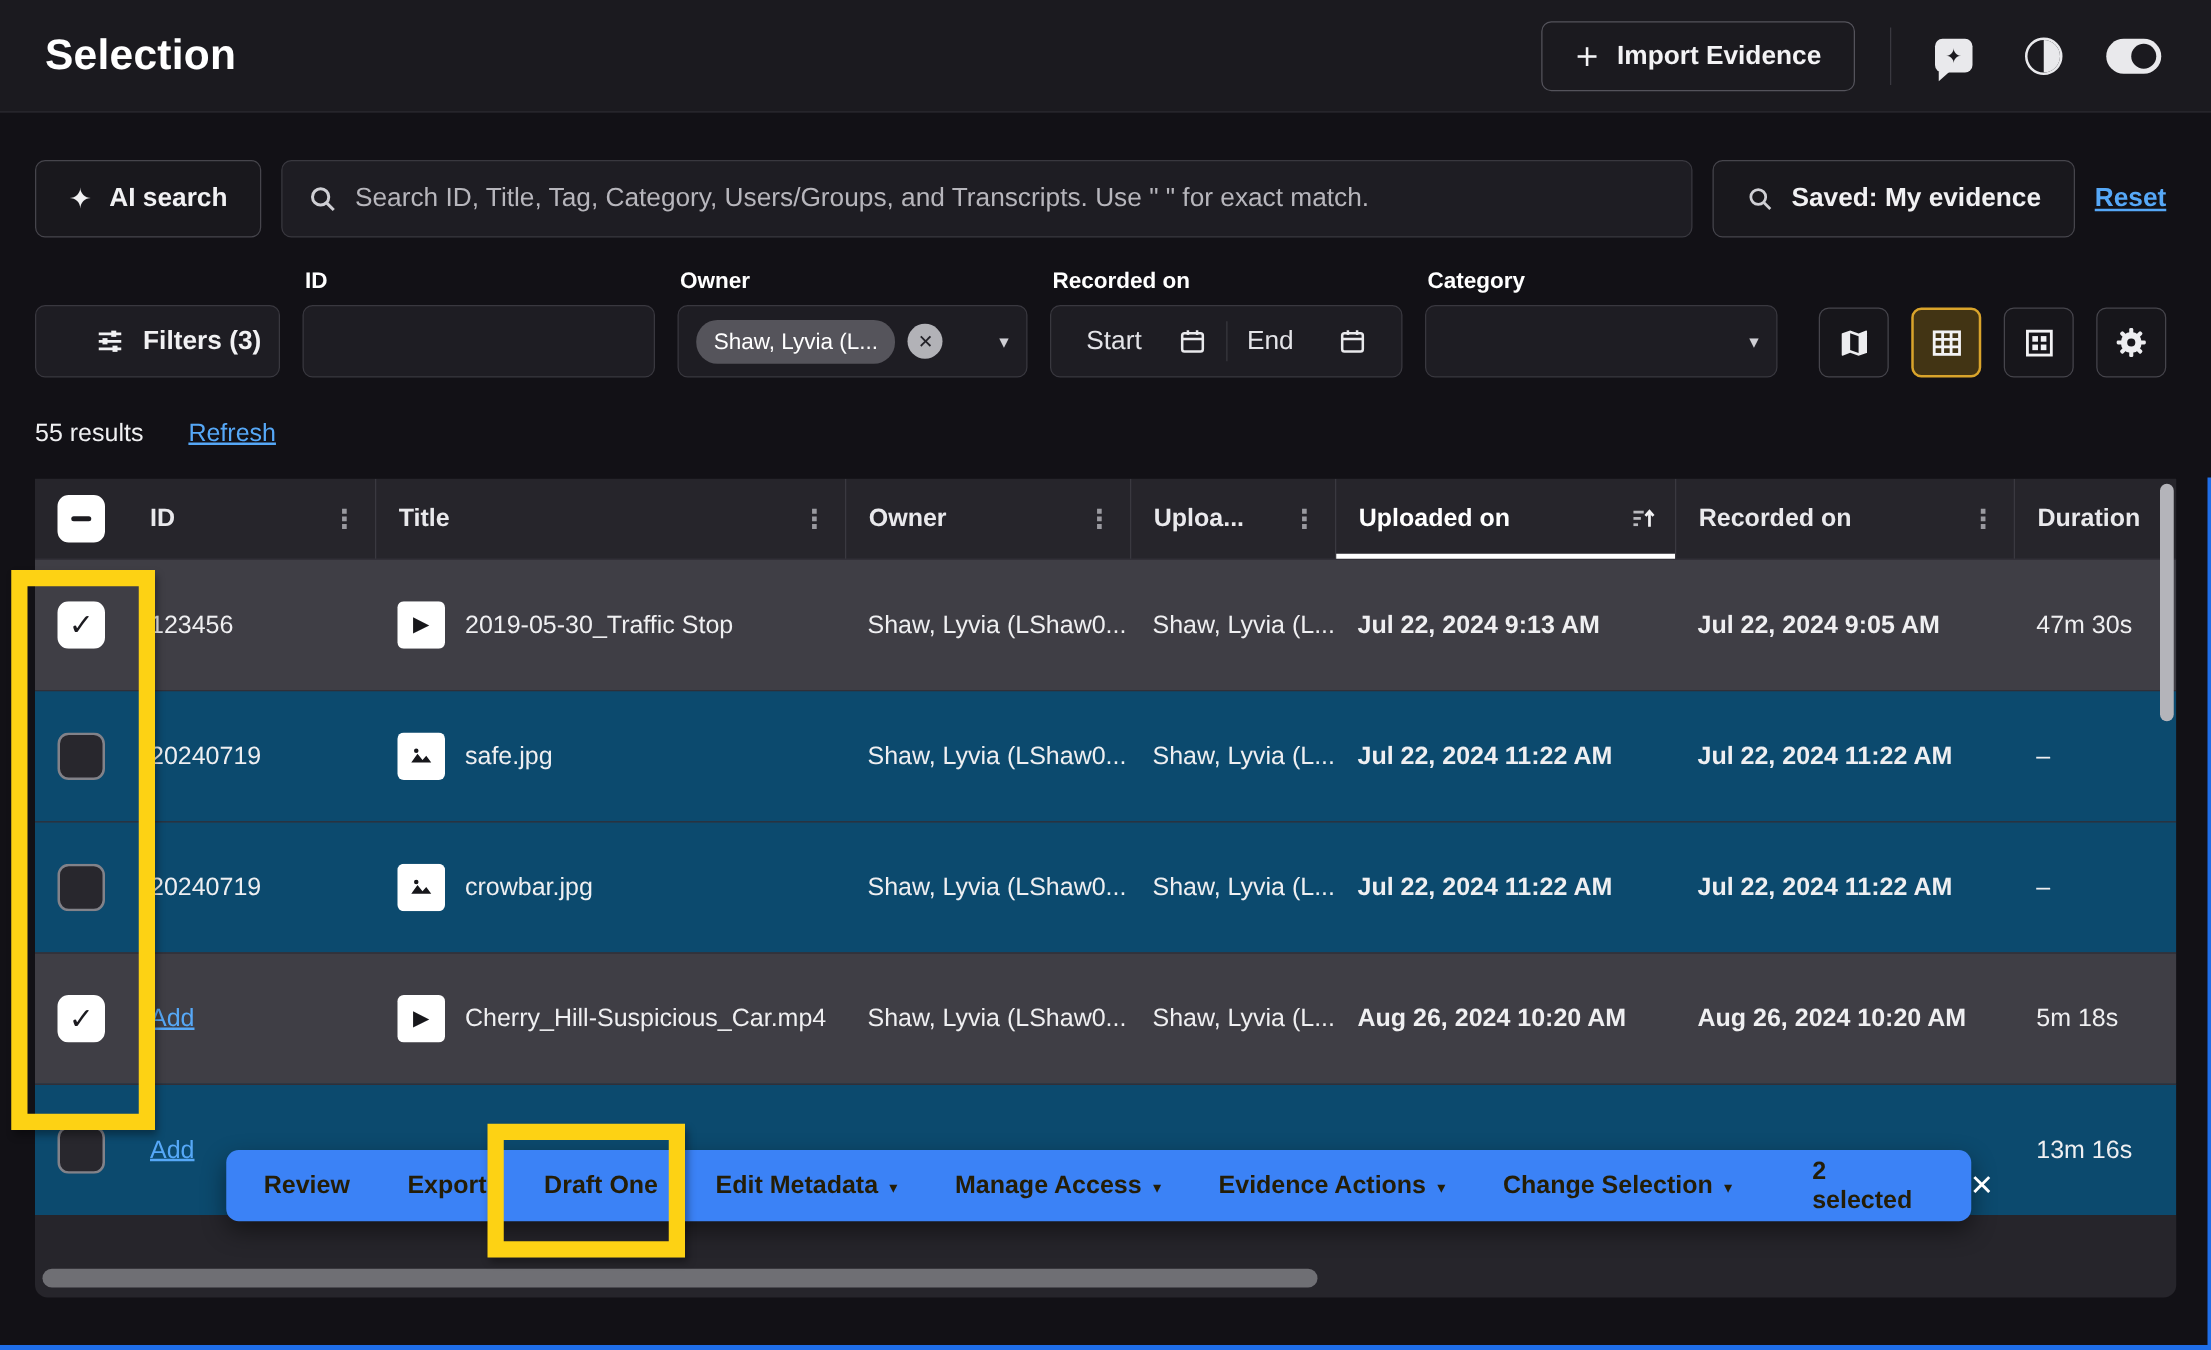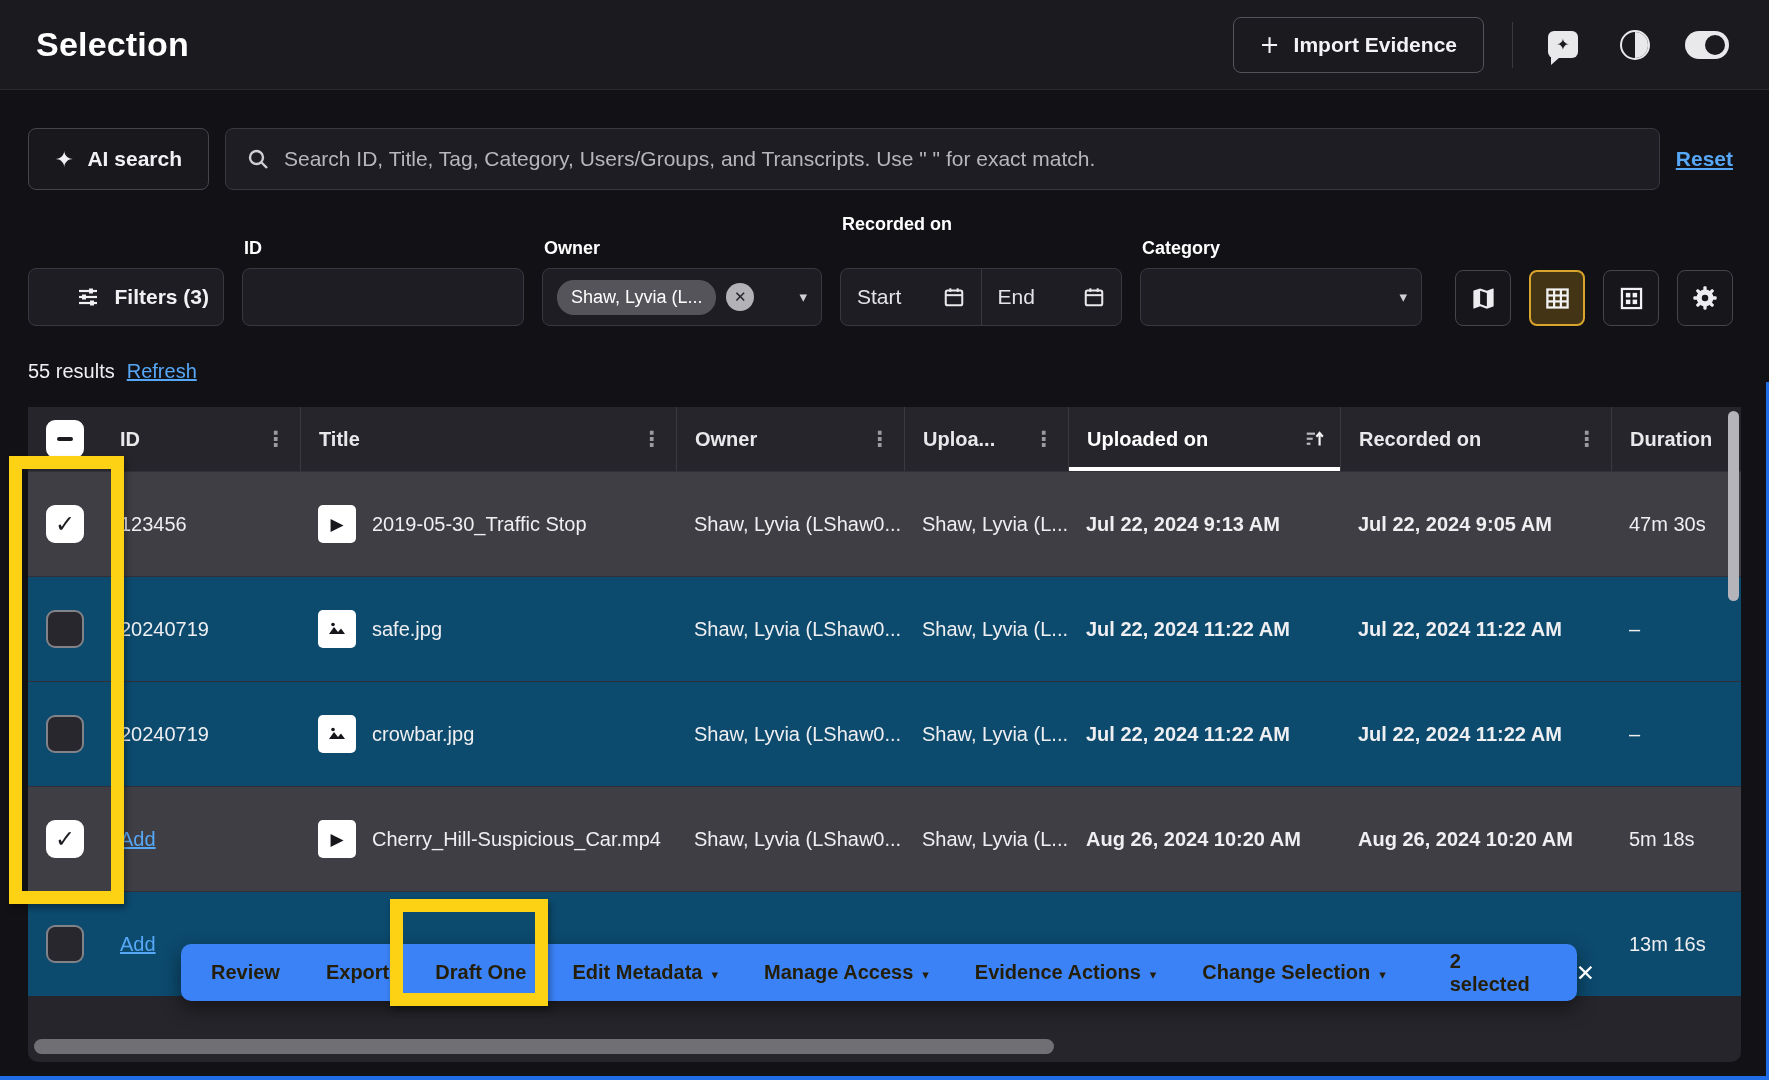--- a/index.html
+++ b/index.html
@@ -72,32 +72,32 @@
   }
   .filters-btn { height:58px; width:196px; justify-content:flex-end; }
   .id-input { width:282px; }
   .id-input input { width:100%; background:transparent; border:none; outline:none; color:#e7e7ea; font-size:20px; font-family:inherit; }
   .owner-ctl { width:280px; gap:10px; }
   .chip { background:#55545b; border-radius:17px; padding:7px 14px; font-size:18px; color:#fff;
     white-space:nowrap; overflow:hidden; max-width:170px; }
   .chip-x { width:28px; height:28px; border-radius:50%; background:#b2b2b7; color:#232228;
     display:flex; align-items:center; justify-content:center; font-size:15px; font-weight:700; cursor:pointer; flex:none; }
   .caret { color:#cfcfd4; font-size:15px; margin-left:auto; cursor:pointer; }
-  .date-ctl { width:282px; padding:0;margin-top:24px; }
+  .date-ctl { width:282px; padding:12px; }
   .date-half { flex:1; display:flex; align-items:center; justify-content:space-between; padding:0 16px; height:100%; cursor:pointer; }
   .date-half + .date-half { border-left:1px solid #39383f; }
   .date-txt { font-size:21px; color:#e4e4e8; }
   .cat-ctl { width:282px; }
   .view-group { display:flex; gap:18px; margin-left:auto; }
   .view-btn { width:56px; height:56px; border:1px solid #46454c; border-radius:8px; background:#17161b;
     display:flex; align-items:center; justify-content:center; cursor:pointer; }
   .view-btn.active { border:2px solid #d9a42b; background:#423414; }
 
   
-  .results-row { display:flex; gap:12px; margin:34px 36px 24px 28px; align-items:center; }
+  .results-row { display:flex; gap:36px; margin:34px 36px 24px 28px; align-items:center; }
   .results-count { font-size:20px; color:#f0f0f2; }
   .refresh-link { font-size:20px; }
 
   
   .table-wrap {
     position:relative; margin:0 28px; width:1713px; height:655px;
     background:#26252b; border-radius:0 0 10px 10px; overflow:hidden;
   }
   .thead { display:flex; height:64px; background:#26252b; align-items:stretch; }
   .th { display:flex; align-items:center; justify-content:space-between; padding:0 14px 0 18px;
@@ -195,20 +195,27 @@
     <span class="glyph" style="font-size:22px;">✦</span>
     <span>AI search</span>
   </button>
   <div class="search-box">
     <svg width="24" height="24" viewBox="0 0 24 24" fill="none" stroke="#cfcfd4" stroke-width="2.4">
       <circle cx="10.5" cy="10.5" r="6.5"></circle>
         <line x1="15.5" y1="15.5" x2="21" y2="21"></line>
     </svg>
     <input type="text" placeholder="Search ID, Title, Tag, Category, Users/Groups, and Transcripts. Use &quot; &quot; for exact match." style="">
   </div>
+  <button class="ctl-btn">
+    <svg width="22" height="22" viewBox="0 0 24 24" fill="none" stroke="#cfcfd4" stroke-width="2.4">
+      <circle cx="10.5" cy="10.5" r="6.5"></circle>
+        <line x1="15.5" y1="15.5" x2="21" y2="21"></line>
+    </svg>
+    <span>Saved: My evidence</span>
+  </button>
   <span class="reset-link">Reset</span>
 </div>
 
 <div class="filter-row">
   <div class="fgroup">
     <button class="ctl-btn fctl filters-btn">
       <svg width="24" height="24" viewBox="0 0 24 24" stroke="#f1f1f3" stroke-width="2.2" fill="none">
         <line x1="3" y1="6" x2="21" y2="6"></line>
           <rect x="13" y="3.5" width="4" height="5" fill="#f1f1f3" stroke="none"></rect>
         <line x1="3" y1="12" x2="21" y2="12"></line>

